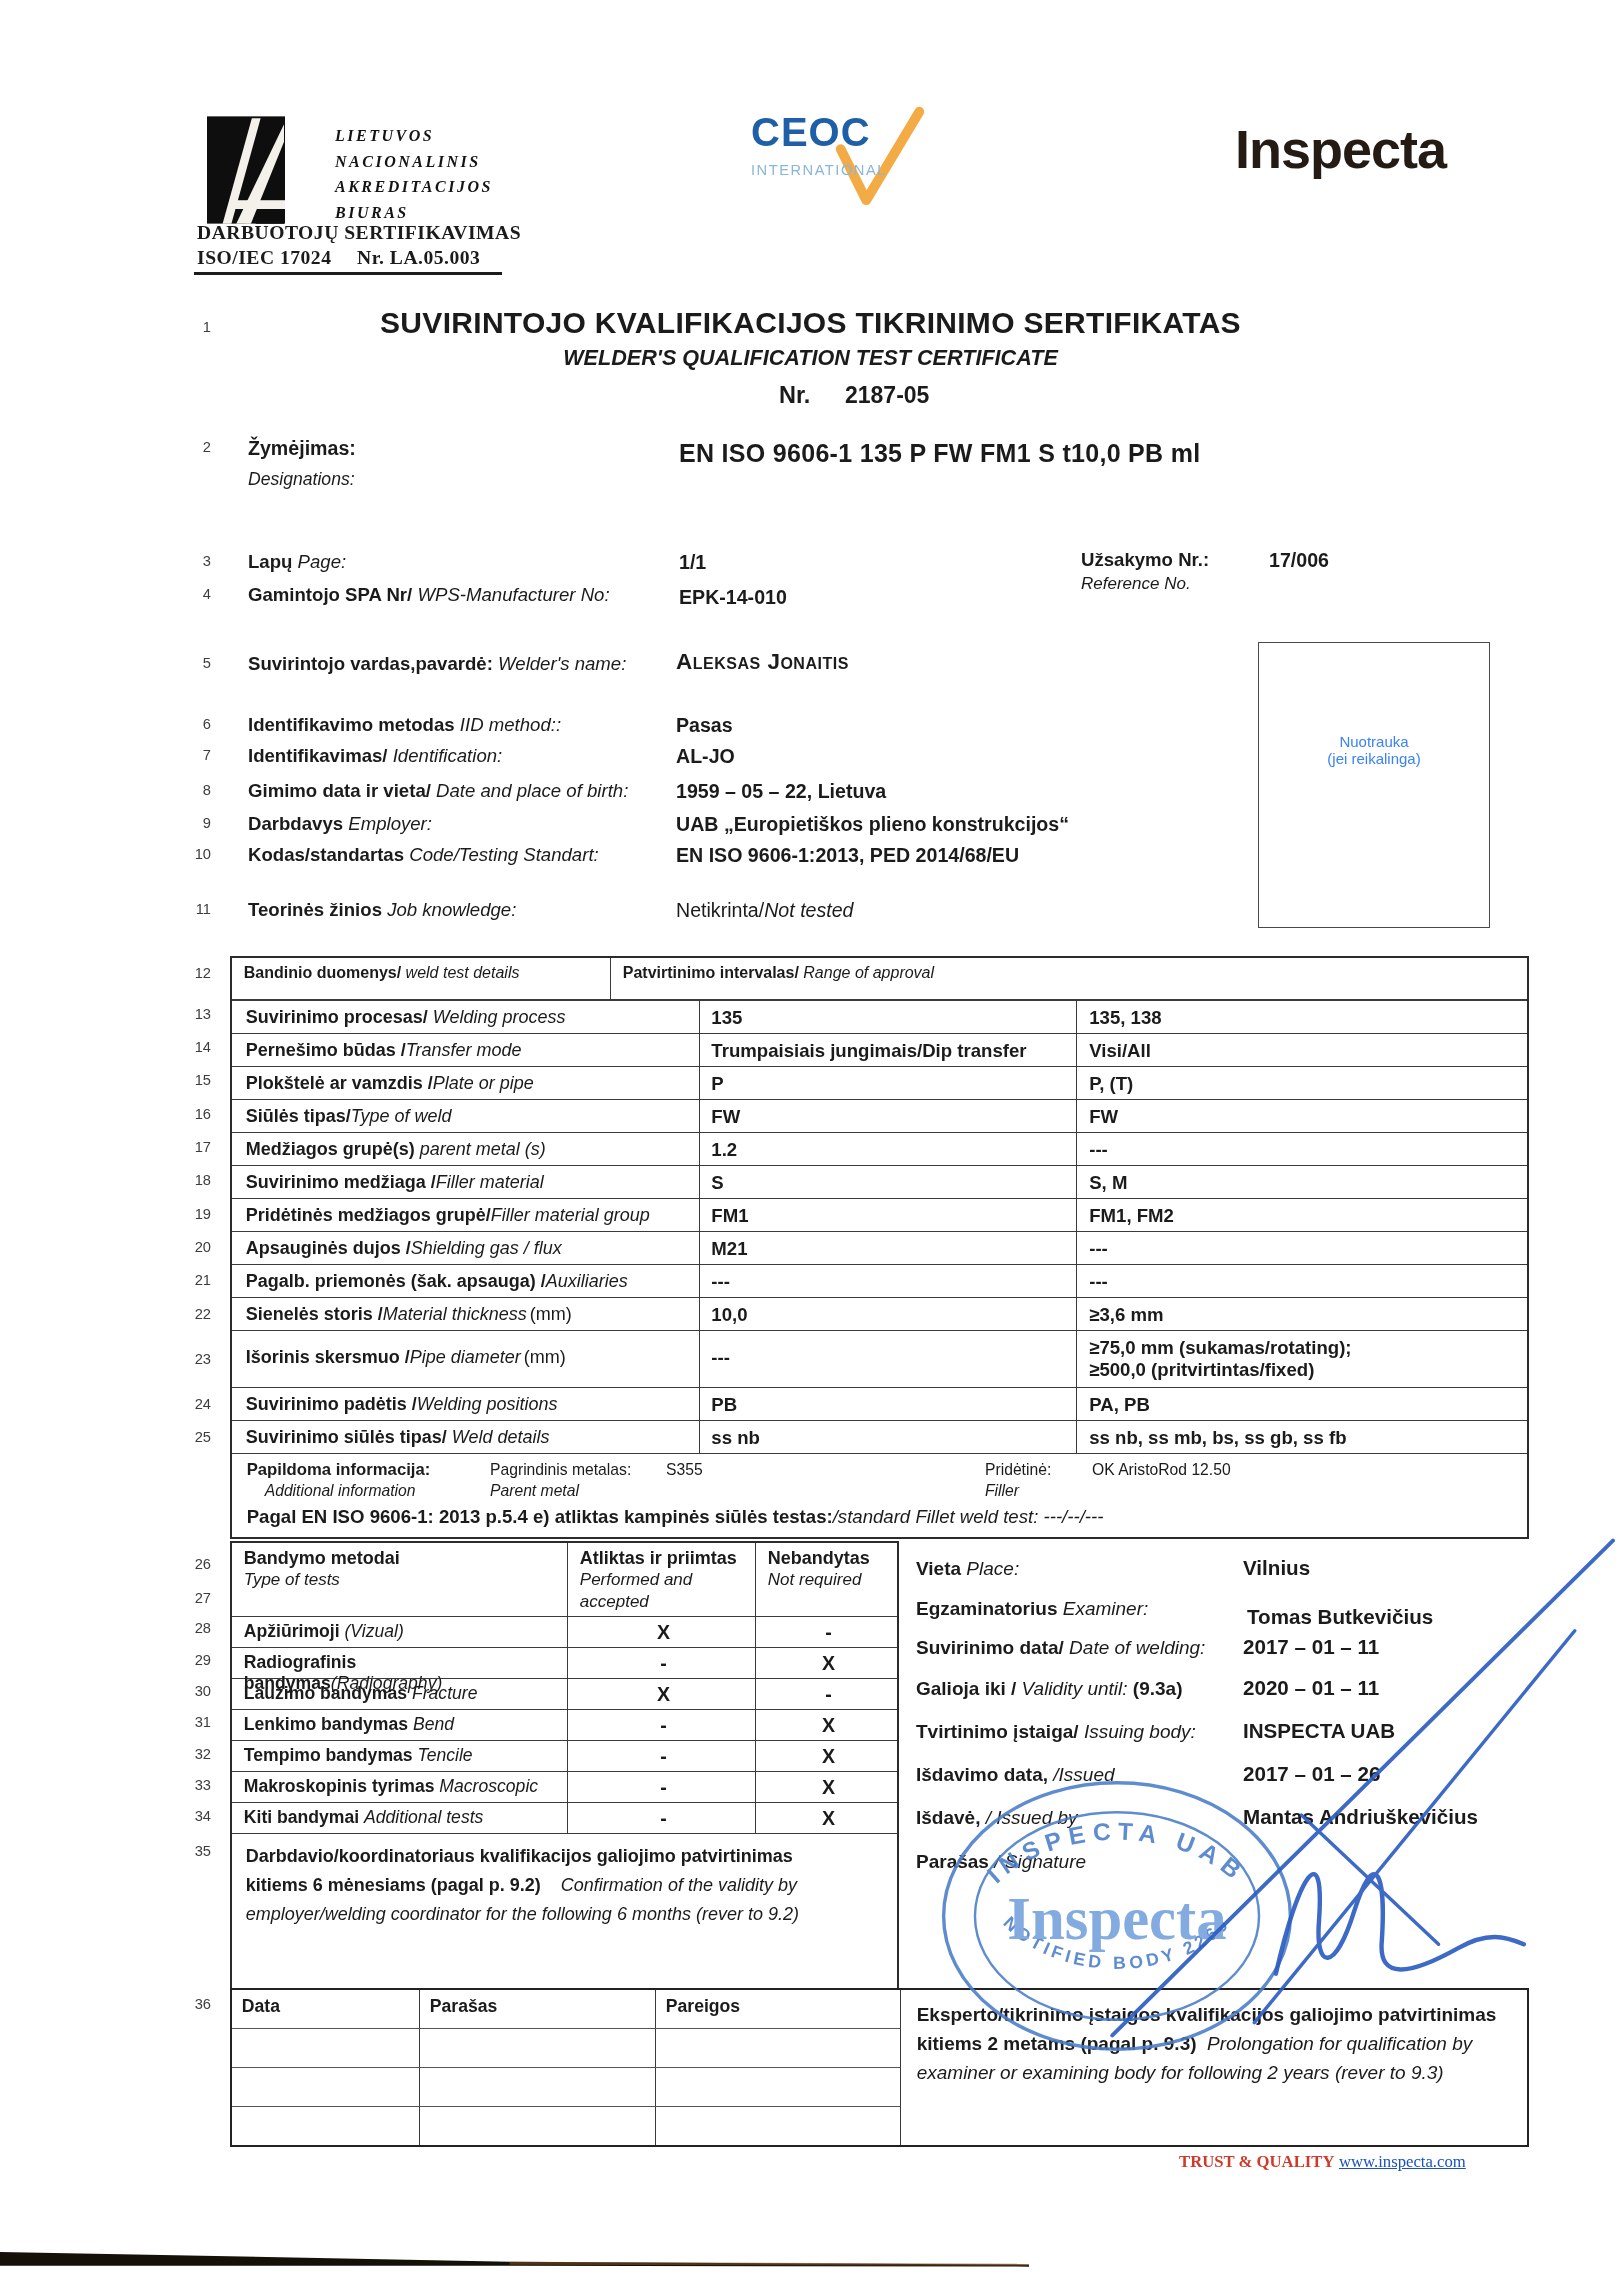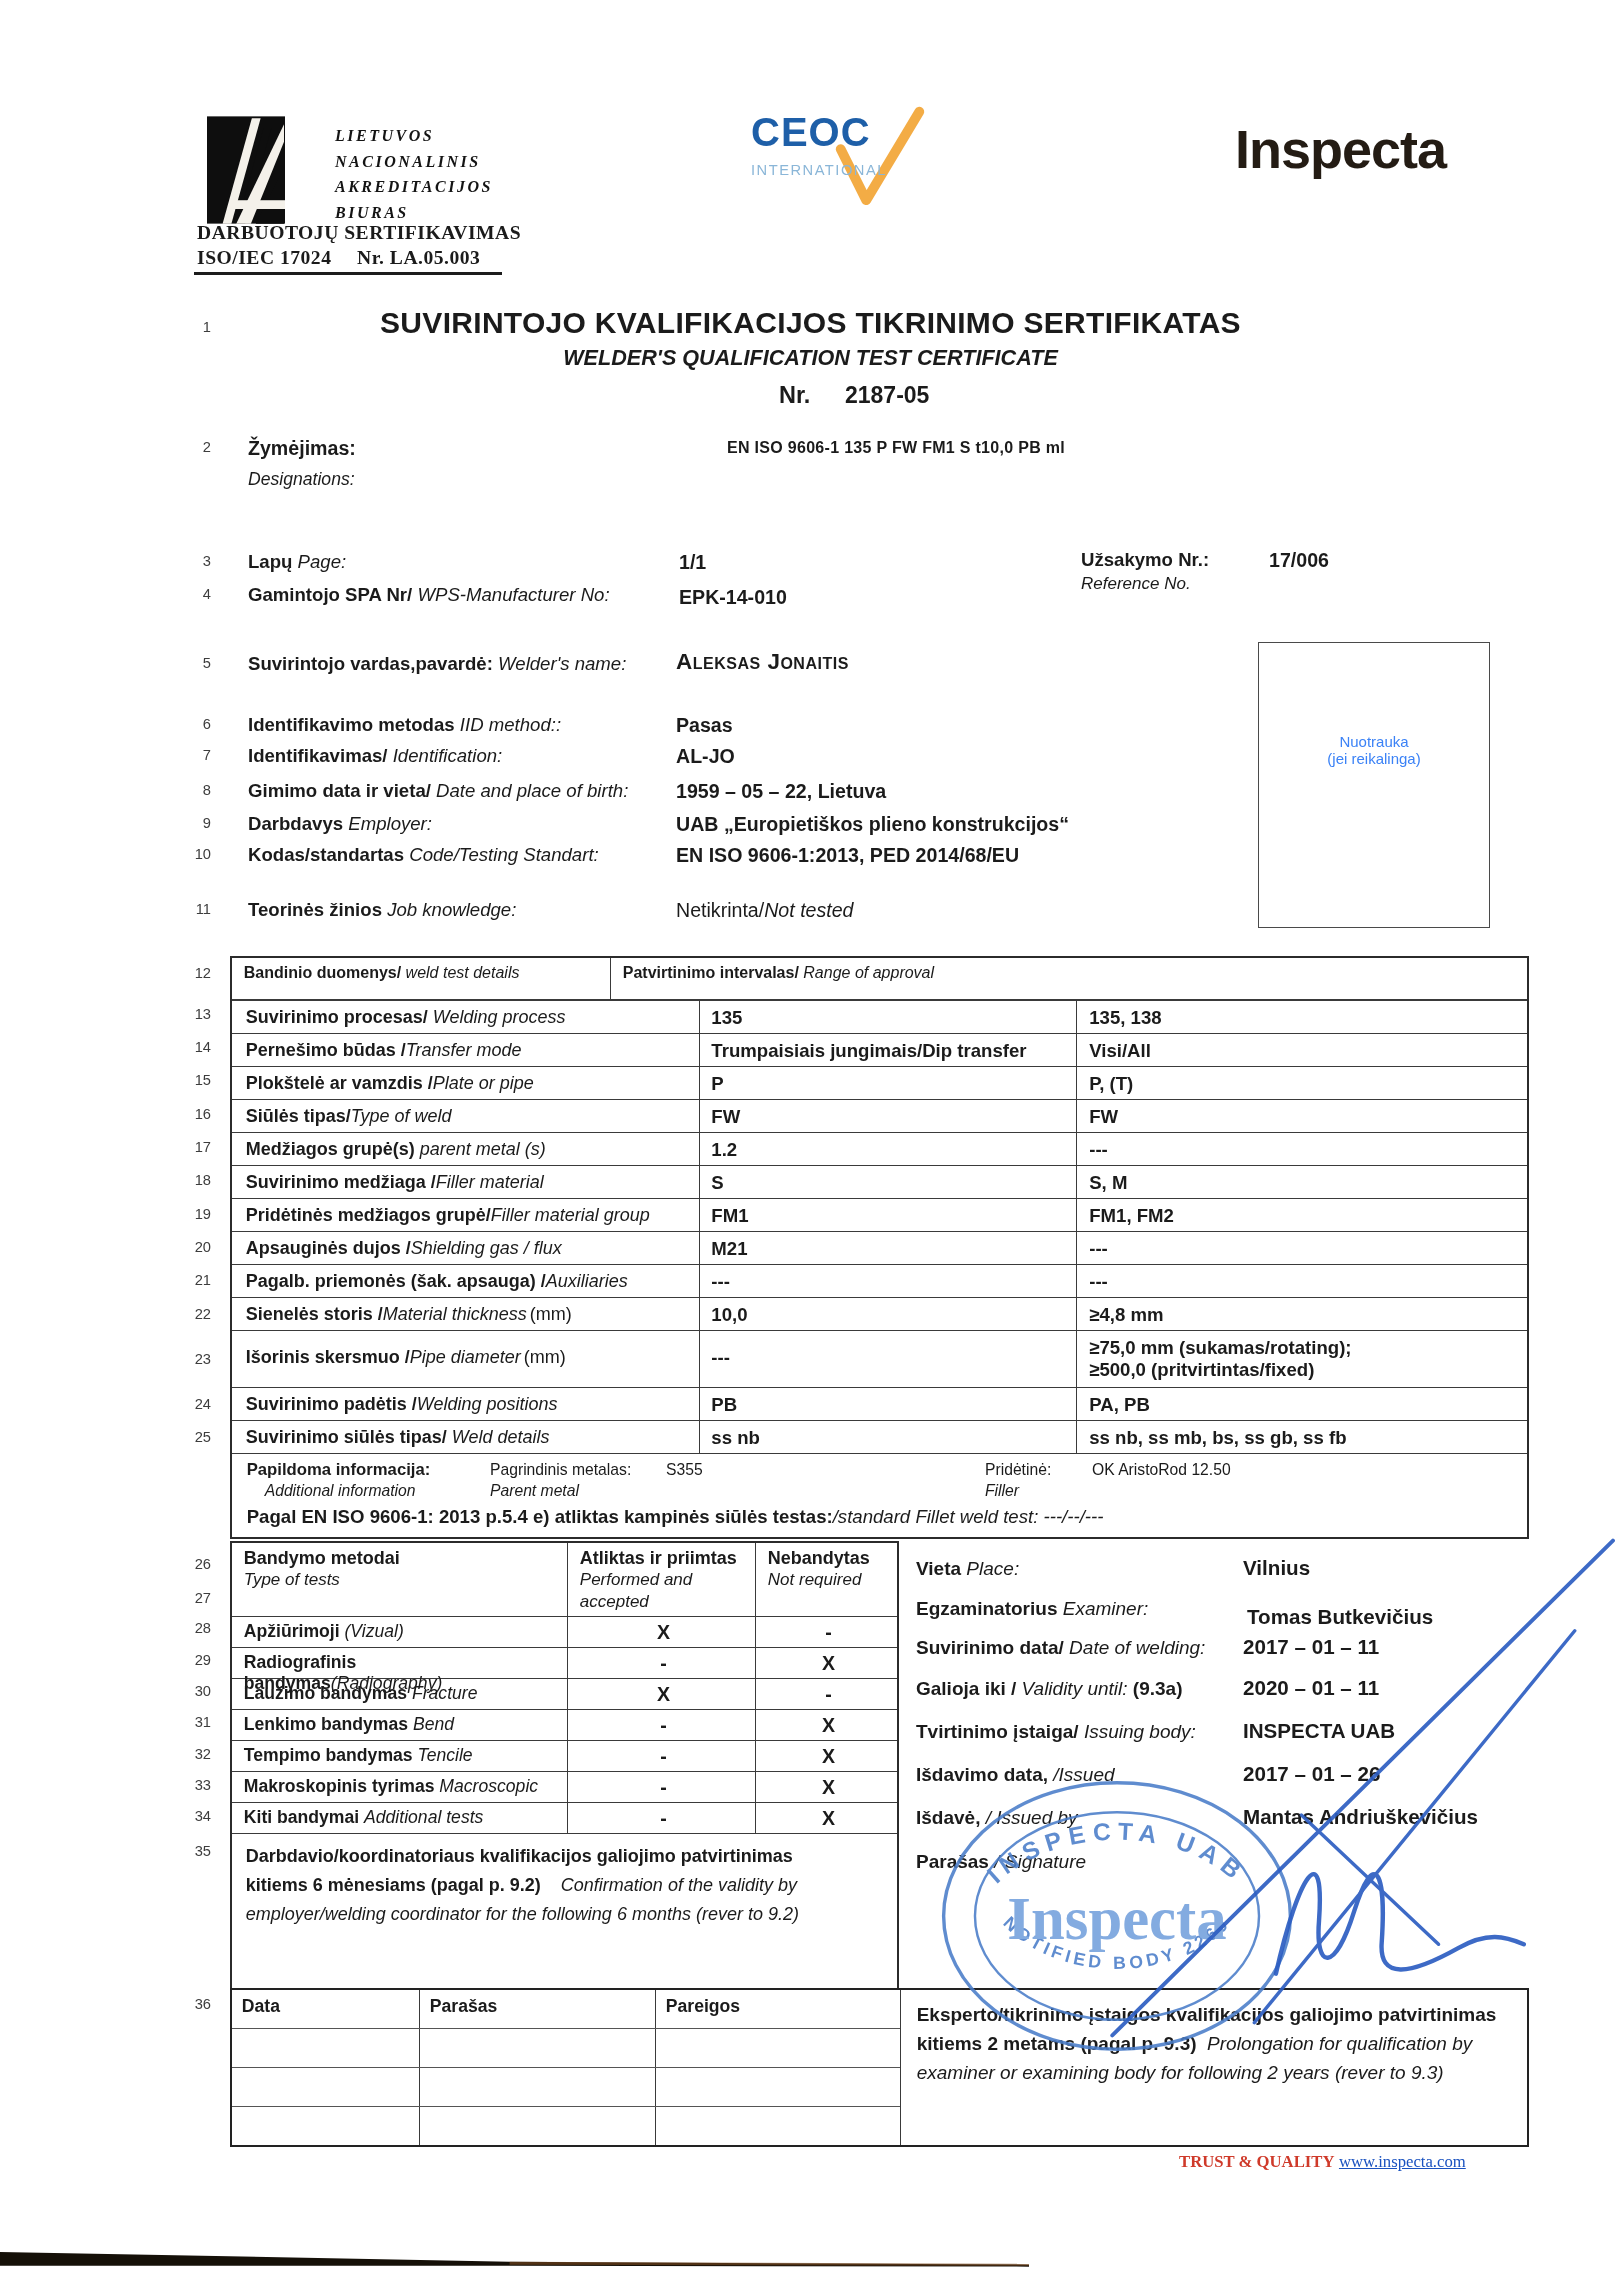--- a/index.html
+++ b/index.html
@@ -117,21 +117,21 @@
 
   <div class="abs num" style="left:182px;top:319px;">1</div>
   <div class="abs title-lt" style="left:157px;top:306px;width:1307px;">SUVIRINTOJO KVALIFIKACIJOS TIKRINIMO SERTIFIKATAS</div>
   <div class="abs title-en" style="left:157px;top:345px;width:1307px;">WELDER'S QUALIFICATION TEST CERTIFICATE</div>
   <div class="abs b" style="left:779px;top:382px;font-size:23.5px;">Nr.</div>
   <div class="abs b" style="left:845px;top:382px;font-size:23px;">2187-05</div>
 
   <div class="abs num" style="left:182px;top:439px;">2</div>
   <div class="abs b" style="left:248px;top:437px;font-size:19.6px;">Žymėjimas:</div>
   <div class="abs i" style="left:248px;top:469px;font-size:17.6px;">Designations:</div>
-  <div class="abs b" style="left:679px;top:439px;font-size:16px;letter-spacing:0.3px;margin-left:48px;">EN ISO 9606-1 135 P FW FM1 S t10,0 PB ml</div>
+  <div class="abs b" style="left:679px;top:439px;font-size:25px;letter-spacing:0.3px;">EN ISO 9606-1 135 P FW FM1 S t10,0 PB ml</div>
 
   <div class="abs num" style="left:182px;top:553px;">3</div>
   <div class="abs lbl" style="left:248px;top:551px;">
     <span class="lt">Lapų</span>
     <span class="en">Page:</span>
   </div>
   <div class="abs val" style="left:679px;top:551px;">1/1</div>
   <div class="abs b" style="left:1081px;top:549px;font-size:18.6px;">Užsakymo Nr.:</div>
   <div class="abs i" style="left:1081px;top:574px;font-size:17px;">Reference No.</div>
   <div class="abs val" style="left:1269px;top:549px;">17/006</div>
@@ -267,21 +267,21 @@
       <div class="c c3 cellval">---</div>
     </div>
     <div class="mrow h34">
       <div class="c c1"><span class="lt">Pagalb. priemonės (šak. apsauga) /</span><span class="en">Auxiliaries</span></div>
       <div class="c c2 cellval">---</div>
       <div class="c c3 cellval">---</div>
     </div>
     <div class="mrow h34">
       <div class="c c1"><span class="lt">Sienelės storis /</span><span class="en">Material thickness</span><span class="unit">(mm)</span></div>
       <div class="c c2 cellval">10,0</div>
-      <div class="c c3 cellval">≥4,8 mm</div>
+      <div class="c c3 cellval">≥3,6 mm</div>
     </div>
 
     <div class="mrow h58">
       <div class="c c1" style="padding-top:15.7px;"><span class="lt">Išorinis skersmuo /</span><span class="en">Pipe diameter</span><span class="unit">(mm)</span></div>
       <div class="c c2 cellval" style="padding-top:15.7px;">---</div>
       <div class="c c3">
         <div class="cellval">≥75,0 mm (sukamas/rotating);</div>
         <div class="cellval">≥500,0 (pritvirtintas/fixed)</div>
       </div>
     </div>

